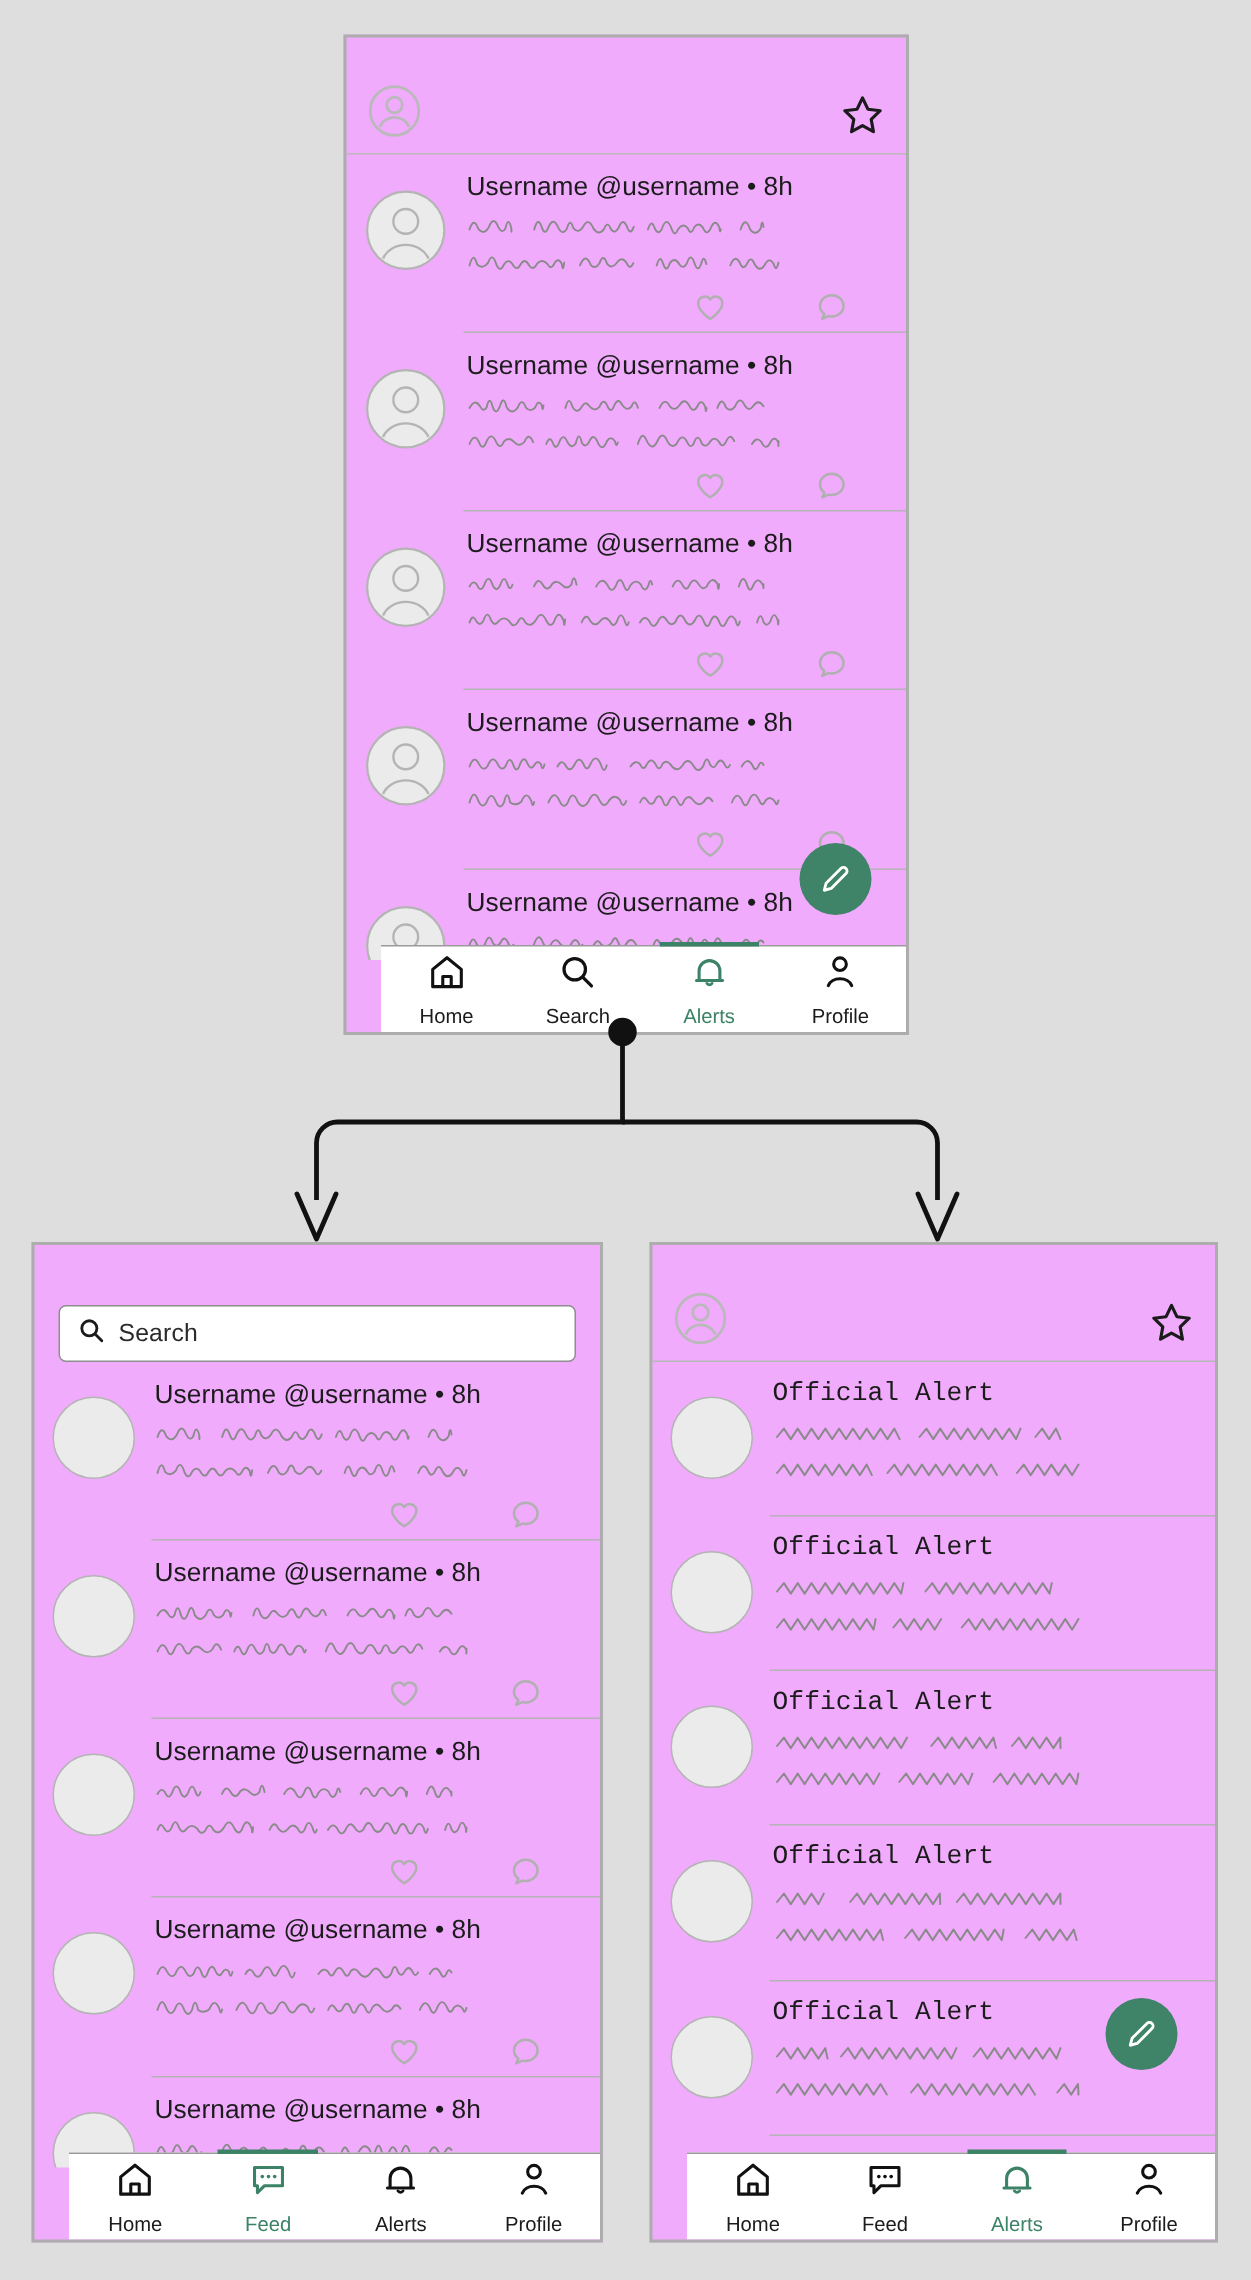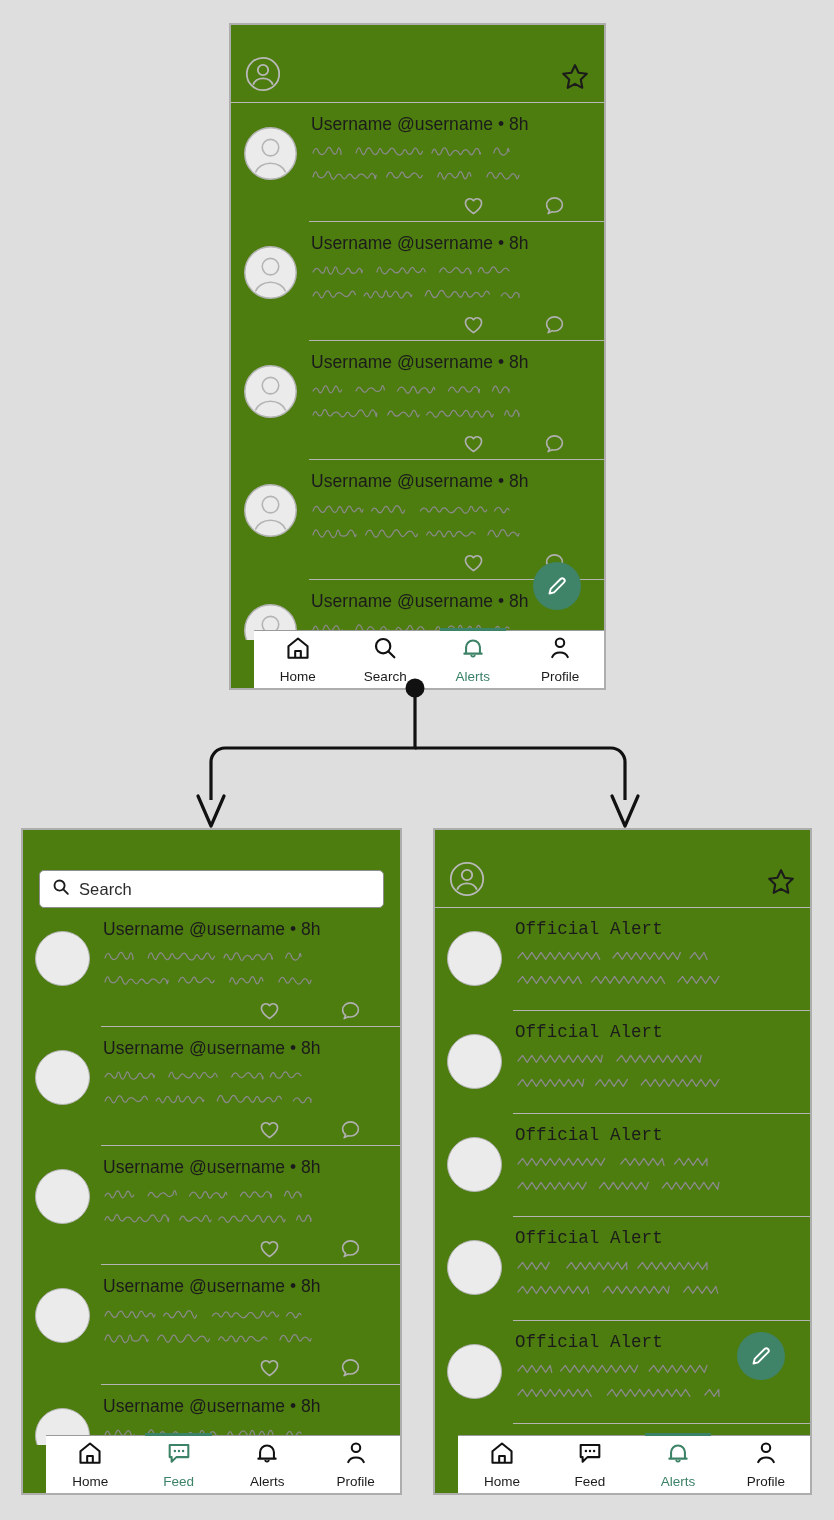--- a/index.html
+++ b/index.html
@@ -7,21 +7,21 @@
     width: 834px; height: 1520px;
     background: #dedede;
     font-family: "Liberation Sans", sans-serif;
     overflow: hidden;
   }
   #stage { position: relative; width: 834px; height: 1520px; }
 
   
   .phone {
     position: absolute;
-    background: #4d7c0f;
+    background: #f0abfc;
     border: 2px solid #adadad;
     overflow: hidden;
   }
   #phone-top    { left: 229px; top: 23px;  width: 377px; height: 667px; }
   #phone-left   { left: 21px;  top: 828px; width: 381px; height: 667px; }
   #phone-right  { left: 433px; top: 828px; width: 379px; height: 667px; }
 
   .screen { position: relative; width: 100%; height: 100%; }
 
   

